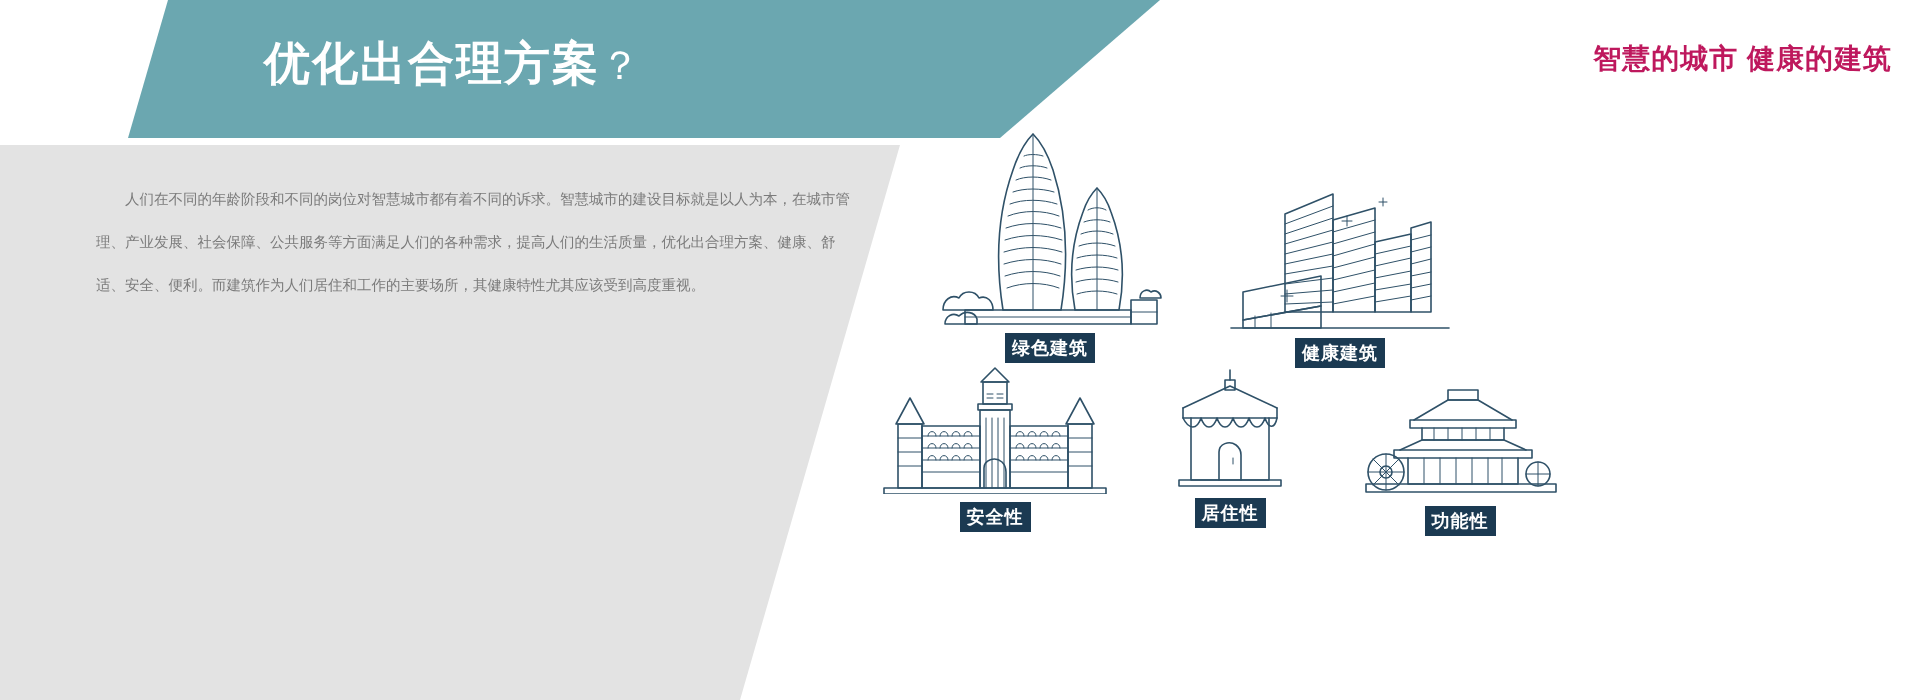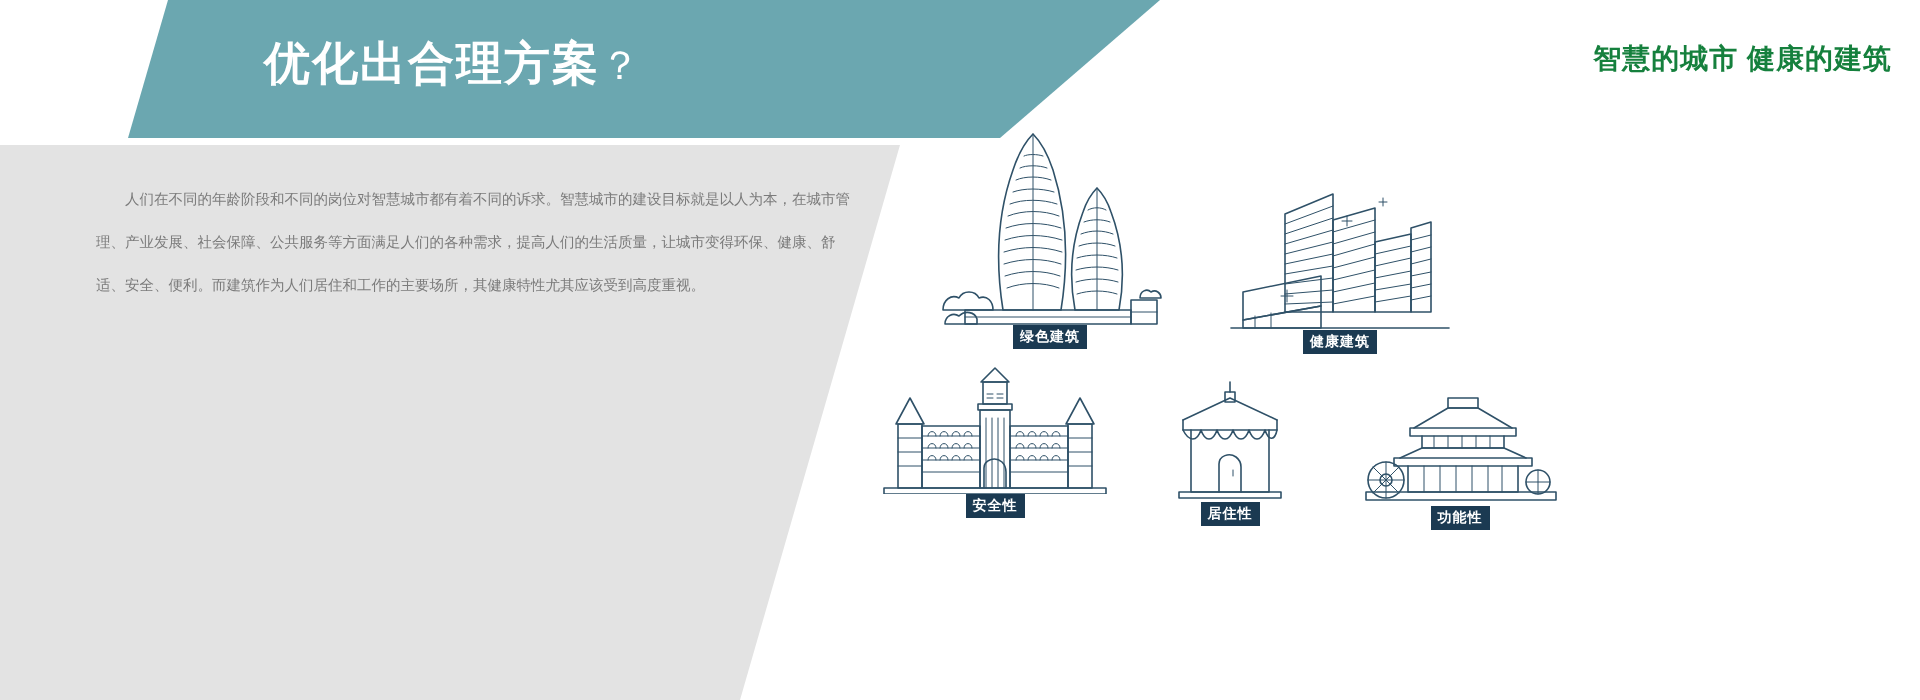--- a/index.html
+++ b/index.html
@@ -21,21 +21,21 @@
   #title-text{
     position:absolute; left:264px; top:36px;
     font-size:46px; font-weight:bold; color:#ffffff;
     letter-spacing:2px; line-height:1.2; white-space:nowrap;
   }
   #title-text .qm{ font-weight:normal; font-size:40px; }
 
   
   #right-header{
     position:absolute; right:28px; top:40px;
-    font-size:28px; font-weight:bold; color:#15803d;
+    font-size:28px; font-weight:bold; color:#be185d;
     letter-spacing:1px; white-space:nowrap;
   }
 
   
   #body-panel{
     position:absolute; left:0; top:145px; width:900px; height:555px;
     background:#E3E3E3;
     clip-path:polygon(100px 0, 900px 0, 740px 555px, 0 555px, 0 0);
     -webkit-clip-path:polygon(100px 0, 900px 0, 740px 555px, 0 555px, 0 0);
   }
@@ -51,45 +51,45 @@
   #illustrations{ position:absolute; left:880px; top:100px; width:1040px; height:600px; }
   .icon-cell{ position:absolute; text-align:center; }
   .icon-art{ display:block; margin:0 auto; }
   .icon-art path, .icon-art line, .icon-art polyline,
   .icon-art rect, .icon-art circle, .icon-art ellipse{
     fill:none; stroke:#2F5168; stroke-width:1.6;
     stroke-linejoin:round; stroke-linecap:round;
   }
   .icon-art .thin{ stroke-width:1; }
   .icon-label{
-    display:inline-block; 
+    display:inline-block; margin-top:8px;
     background:#1B3A52; color:#ffffff;
-    font-size:14px; font-weight:bold;
+    font-size:18px; font-weight:bold;
     padding:3px 7px; letter-spacing:1px; white-space:nowrap;
   }
 
   
   #cell-green   { left:40px;  top:10px;  width:260px; }
   #cell-healthy { left:330px; top:80px;  width:260px;font-family:Liberation Serif, serif; }
   #cell-safety  { left:-30px; top:264px; width:290px; }
-  #cell-livable { left:250px; top:272px; width:200px;text-align:center; }
-  #cell-function{ left:470px; top:276px; width:220px; }
+  #cell-livable { left:250px; top:260px; width:200px;text-align:center; }
+  #cell-function{ left:470px; top:268px; width:220px; }
 </style>
 </head>
 <body>
 
 <div id="title-banner"></div>
 <div id="title-text"><span>优化出合理方案</span><span class="qm">？</span></div>
 
 <div id="right-header">智慧的城市  健康的建筑</div>
 
 <div id="body-panel"></div>
 
 <div id="body-text">
-  <p>人们在不同的年龄阶段和不同的岗位对智慧城市都有着不同的诉求。智慧城市的建设目标就是以人为本，在城市管理、产业发展、社会保障、公共服务等方面满足人们的各种需求，提高人们的生活质量，让城市变得环保、健康、舒适、安全、便利。而建筑作为人们居住和工作的主要场所，其健康特性尤其应该受到高度重视。</p>
+  <p>人们在不同的年龄阶段和不同的岗位对智慧城市都有着不同的诉求。智慧城市的建设目标就是以人为本，在城市管理、产业发展、社会保障、公共服务等方面满足人们的各种需求，提高人们的生活质量，优化出合理方案、健康、舒适、安全、便利。而建筑作为人们居住和工作的主要场所，其健康特性尤其应该受到高度重视。</p>
 </div>
 
 <div id="illustrations">
 
   <div class="icon-cell" id="cell-green">
     <svg class="icon-art" width="230" height="215" viewBox="0 0 230 215">
 
       <path d="M68 200 C60 150 62 105 78 60 C84 42 92 30 98 24 C104 30 112 42 118 60 C132 104 134 150 126 200 Z"></path>
       <path class="thin" d="M98 24 L98 200"></path>
       <path class="thin" d="M72 178 C88 172 108 172 124 178"></path>

